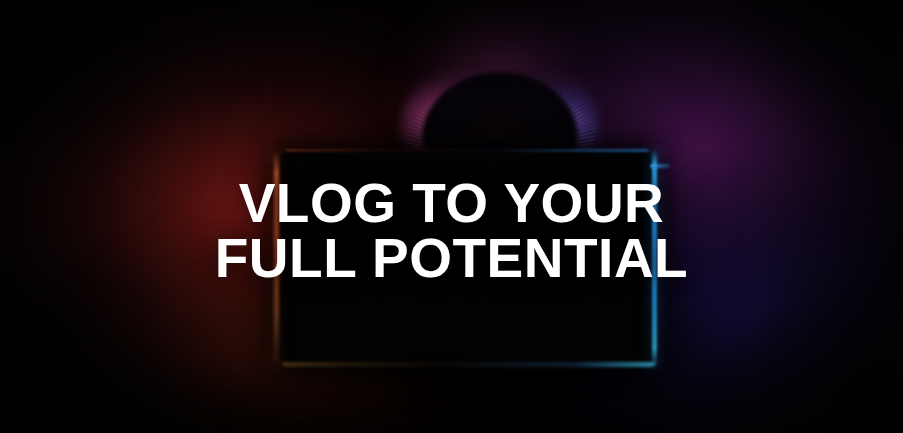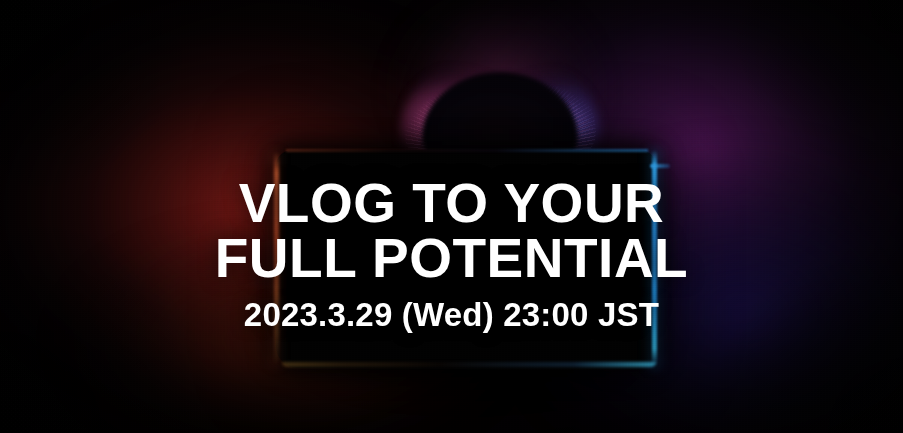--- a/index.html
+++ b/index.html
@@ -381,18 +381,17 @@
   <div class="cam-rim-right"></div>
   <div class="cam-rim-bottom"></div>
   <div class="cam-nub"></div>
 
   <div class="vignette"></div>
   <div class="vignette-corners"></div>
 
   <div class="copy">
     <div class="headline l1">VLOG TO YOUR</div>
     <div class="headline l2">FULL POTENTIAL</div>
-    <div class="subline">2023.3.29 (Wed) 23:00 JST</div>
   </div>
 
   <div class="grain"></div>
 
 </div>
 
 </body></html>

